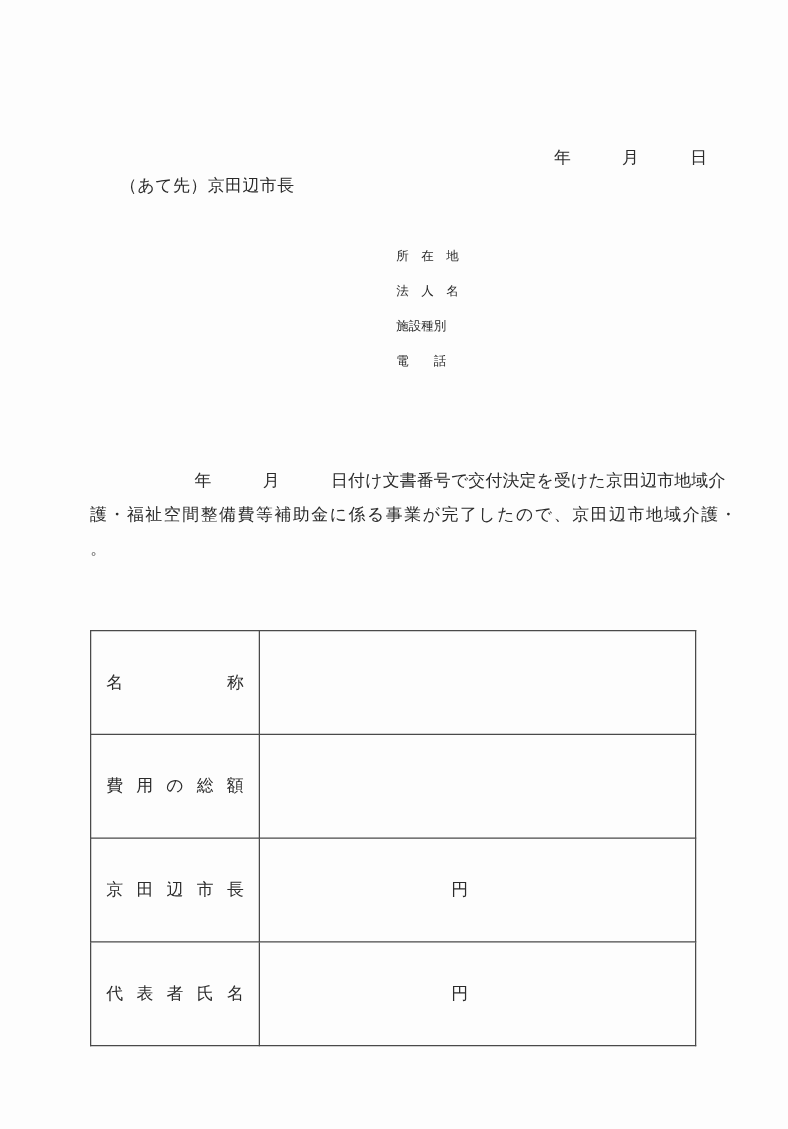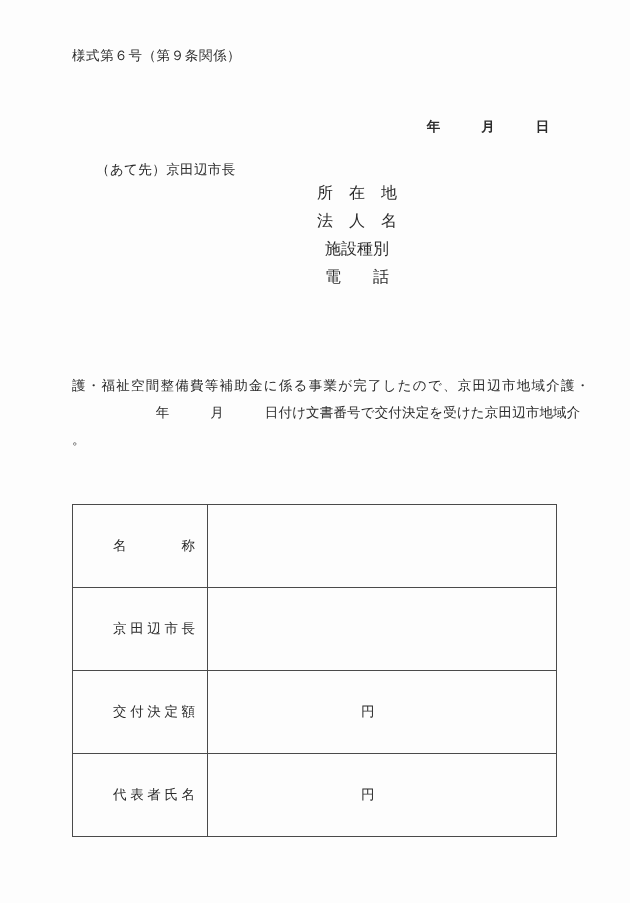--- a/index.html
+++ b/index.html
@@ -34,42 +34,40 @@
   
   .form-no {
     left: 72px;
     top: 49px;
     font-size: 13.5px;
     letter-spacing: 0.6px;
   }
 
   
   .date-line {
-    left: 408px;
+    left: 426px;
     top: 106px;
     font-size: 13.5px;
-    font-weight: bold;
   }
   .date-line .gap-a { display: inline-block; width: 41px; }
   .date-line .gap-b { display: inline-block; width: 41px; }
 
   
   .addressee {
     left: 96px;
-    top: 163px;
+    top: 143px;
     font-size: 13.5px;
     letter-spacing: 0.4px;
   }
 
   .org-block {
     position: absolute;
     left: 317px;
-    top: 179px;
-    font-size: 16px;
-    text-align: center;
+    top: 192px;
+    font-size: 10px;
   }
   .org-block .org-row {
     height: 28px;
     line-height: 28px;
     white-space: pre;
   }
 
   
   .doc-title {
     left: 146px;
@@ -118,77 +116,75 @@
     width: 110px;
     height: 42px;
     padding: 0 12px;
     white-space: pre;
   }
   .form-table td.label .lbl {
     display: block;
     text-align: justify;
     text-align-last: justify;
     white-space: normal;
-    margin-left: 28px;
   }
   .form-table td.value {
     height: 42px;
     padding: 0;
     white-space: pre;
   }
 
   .val-money {
     display: block;
     padding-left: 153px;
   }
 </style>
 </head>
 <body>
 
 <div class="page">
 
-  <div class="t form-no">様式第６号（第９条関係）</div>
 
   <div class="t date-line">
     <span>年</span><span class="gap-a"></span><span>月</span><span class="gap-b"></span><span>日</span>
   </div>
 
   <div class="t addressee">（あて先）京田辺市長</div>
 
   <div class="org-block">
     <div class="org-row">所　在　地</div>
     <div class="org-row">法　人　名</div>
     <div class="org-row">施設種別</div>
     <div class="org-row">電　　話</div>
   </div>
 
 
   <div class="body-block">
+    <div class="bline first">　年　　　月　　　日付け文書番号で交付決定を受けた京田辺市地域介</div>
     <div class="bline justified">護・福祉空間整備費等補助金に係る事業が完了したので、京田辺市地域介護・</div>
-    <div class="bline first">　年　　　月　　　日付け文書番号で交付決定を受けた京田辺市地域介</div>
     <div class="bline">。</div>
   </div>
 
   <table class="form-table">
     <tbody>
       <tr>
         <td class="label">
           <span class="lbl">名称</span>
         </td>
         <td class="value"></td>
       </tr>
       <tr>
         <td class="label">
+          <span class="lbl">費用の総額</span>
+        </td>
+        <td class="value"></td>
+      </tr>
+      <tr>
+        <td class="label">
           <span class="lbl">京田辺市長</span>
-        </td>
-        <td class="value"></td>
-      </tr>
-      <tr>
-        <td class="label">
-          <span class="lbl">交付決定額</span>
         </td>
         <td class="value">
           <span class="val-money">円</span>
         </td>
       </tr>
       <tr>
         <td class="label">
           <span class="lbl">代表者氏名</span>
         </td>
         <td class="value">

